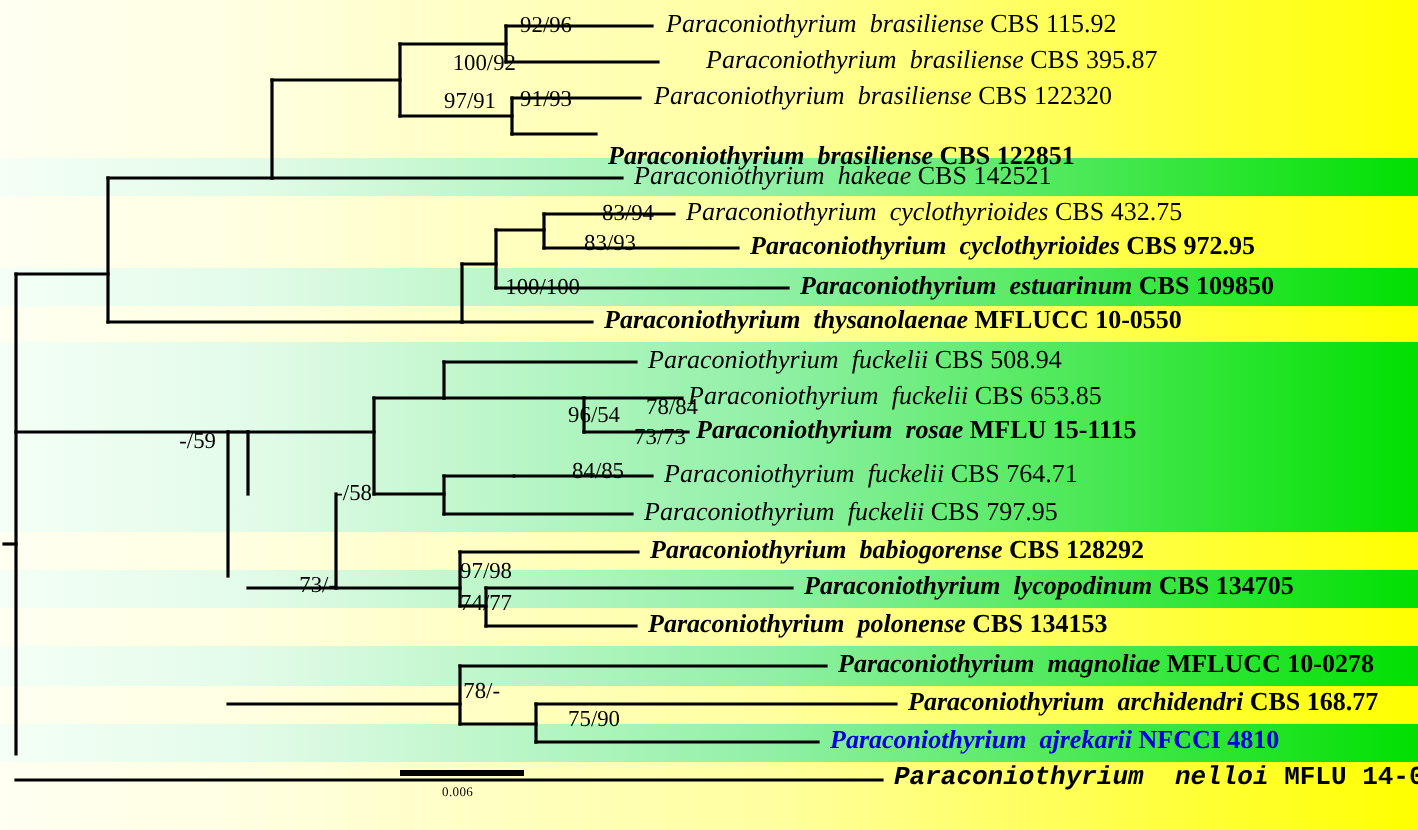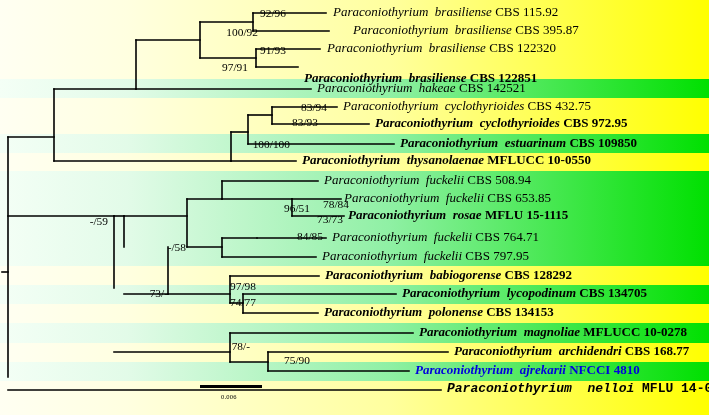--- a/index.html
+++ b/index.html
@@ -148,28 +148,28 @@
       <div class="lbl bold" style="left: 324px; top: 306px;"><span class="gen">Paraconiothyrium</span>&nbsp;&nbsp;<span class="sp">polonense</span>&nbsp;<span class="str">CBS 134153</span></div>
       <div class="lbl bold" style="left: 419px; top: 326px;"><span class="gen">Paraconiothyrium</span>&nbsp;&nbsp;<span class="sp">magnoliae</span>&nbsp;<span class="str">MFLUCC 10-0278</span></div>
       <div class="lbl bold" style="left: 454px; top: 345px;"><span class="gen">Paraconiothyrium</span>&nbsp;&nbsp;<span class="sp">archidendri</span>&nbsp;<span class="str">CBS 168.77</span></div>
       <div class="lbl bold blue" style="left: 415px; top: 364px;"><span class="gen">Paraconiothyrium</span>&nbsp;&nbsp;<span class="sp">ajrekarii</span>&nbsp;<span class="str">NFCCI 4810</span></div>
       <div class="lbl bold" style="left: 447px; top: 383px; font-family: Liberation Mono, monospace;"><span class="gen">Paraconiothyrium</span>&nbsp;&nbsp;<span class="sp">nelloi</span>&nbsp;<span class="str">MFLU 14-0813</span></div>
     </div>
   <div id="support-layer">
       <div class="supp" style="left: 246px; top: 8px; width: 40px;">92/96</div>
       <div class="supp" style="left: 218px; top: 27px; width: 40px;">100/92</div>
       <div class="supp" style="left: 246px; top: 45px; width: 40px;">91/93</div>
-      <div class="supp" style="left: 208px; top: 46px; width: 40px; margin-top: 16px;">97/91</div>
+      <div class="supp" style="left: 208px; top: 46px; width: 40px;">97/91</div>
       <div class="supp" style="left: 287px; top: 102px; width: 40px;">83/94</div>
       <div class="supp" style="left: 278px; top: 117px; width: 40px;">83/93</div>
       <div class="supp" style="left: 250px; top: 139px; width: 40px;">100/100</div>
-      <div class="supp" style="left: 270px; top: 203px; width: 40px;">96/51</div>
+      <div class="supp" style="left: 270px; top: 203px; width: 40px;">96/54</div>
       <div class="supp" style="left: 309px; top: 199px; width: 40px;">78/84</div>
       <div class="supp" style="left: 303px; top: 214px; width: 40px;">73/73</div>
-      <div class="supp" style="left: 283px; top: 231px; width: 40px;">84/85</div>
+      <div class="supp" style="left: 272px; top: 231px; width: 40px;">84/85</div>
       <div class="supp" style="left: 68px; top: 216px; width: 40px;">-/59</div>
       <div class="supp" style="left: 146px; top: 242px; width: 40px;">-/58</div>
       <div class="supp" style="left: 128px; top: 288px; width: 40px;">73/-</div>
       <div class="supp" style="left: 216px; top: 281px; width: 40px;">97/98</div>
       <div class="supp" style="left: 216px; top: 297px; width: 40px;">74/77</div>
       <div class="supp" style="left: 210px; top: 341px; width: 40px;">78/-</div>
       <div class="supp" style="left: 270px; top: 355px; width: 40px;">75/90</div>
     </div>
   <div id="scale-layer">
       <div class="scalebar-line" style="left: 200px; top: 385px; width: 62px;"></div>

